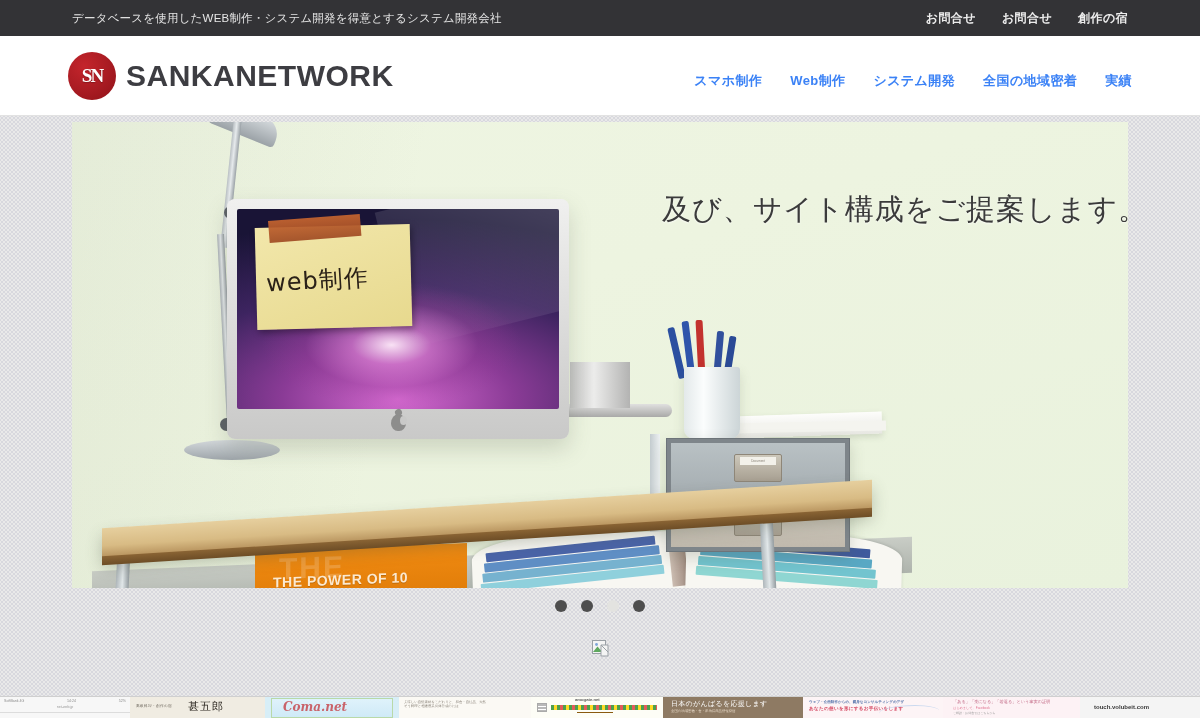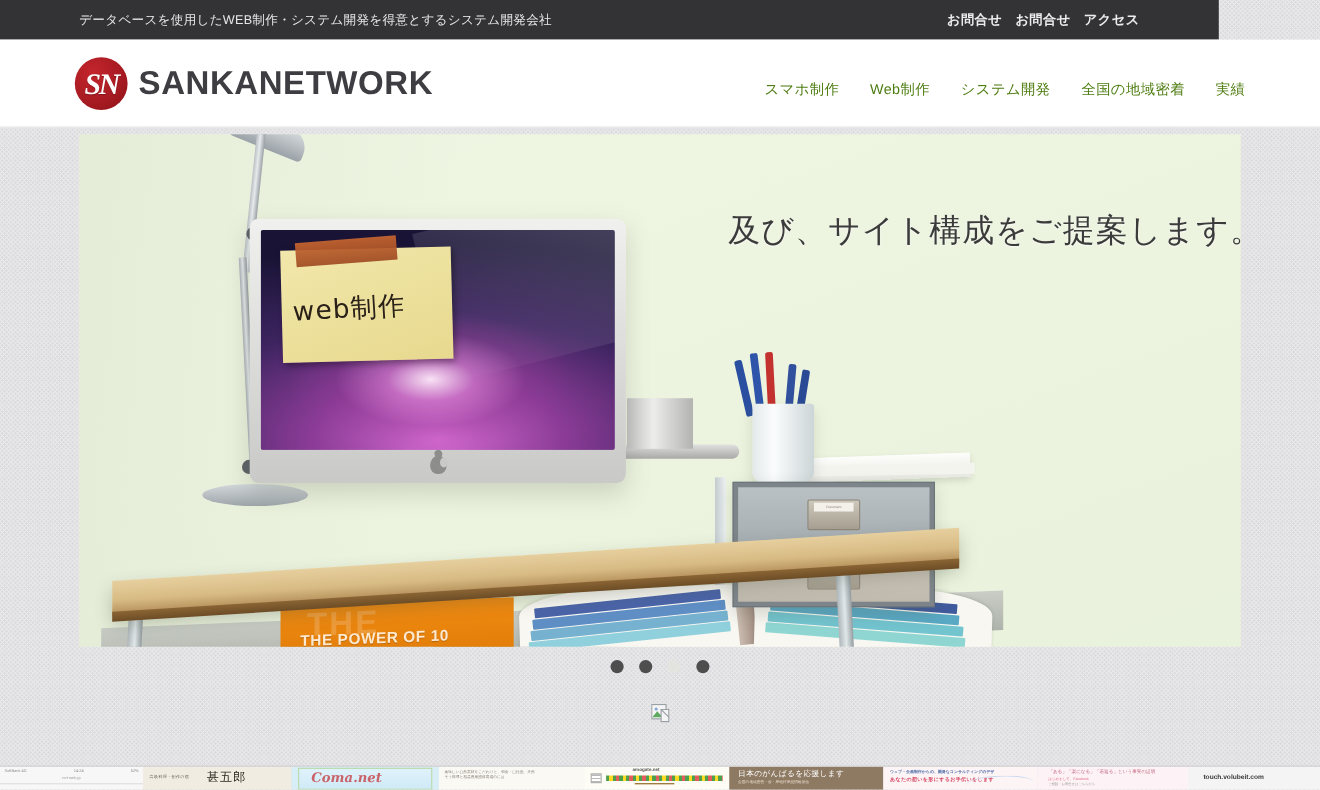--- a/index.html
+++ b/index.html
@@ -19,40 +19,40 @@
       radial-gradient(circle, #d8d8de 0.8px, transparent 0.9px);
     background-size: 4px 4px, 4px 4px;
     background-position: 0 0, 2px 2px;
     position: relative;
   }
 
   
   .topbar {
     position: absolute;
     top: 0; left: 0;
-    width: 1108px;
+    width: 1200px;
     height: 36px;
     background: #333336;
     color: #e8e8e8;
     display: flex;
     align-items: center;
   }
   .topbar-tagline {
     position: absolute;
     left: 72px;
     font-size: 11.5px;
     letter-spacing: 0.2px;
     color: #e6e6e6;
     white-space: nowrap;
   }
   .topbar-nav {
     position: absolute;
     right: 72px;
     display: flex;
-    gap: 12px;
+    gap: 26px;
   }
   .topbar-nav a {
     color: #ececec;
     text-decoration: none;
     font-size: 12px;
     font-weight: bold;
     letter-spacing: 0.4px;
     white-space: nowrap;
   }
 
@@ -83,23 +83,22 @@
     flex: none;
   }
   .logo-mark .sn {
     position: absolute;
     inset: 0;
     display: flex;
     align-items: center;
     justify-content: center;
     color: #ffffff;
     font-family: "Liberation Serif", "DejaVu Serif", serif;
-    font-style: italic;
     font-weight: bold;
-    font-size: 27px;
+    font-size: 19px;
     letter-spacing: -2px;
     text-shadow: 0 1px 1px rgba(0,0,0,0.25);
   }
   .logo-word {
     font-size: 30px;
     font-weight: bold;
     letter-spacing: 0.5px;
     color: #3d3d42;
     line-height: 1;
     white-space: nowrap;
@@ -120,24 +119,24 @@
 
   .mainnav {
     position: absolute;
     right: 68px;
     top: 36px;
     display: flex;
     gap: 28px;
     align-items: center;
   }
   .mainnav a {
-    color: #4d7c0f;
+    color: #3b82f6;
     text-decoration: none;
     font-size: 13px;
-    font-weight: normal;
+    font-weight: bold;
     letter-spacing: 0.4px;
     white-space: nowrap;
   }
 
   
   .hero-wrap {
     position: absolute;
     top: 116px;
     left: 0;
     width: 1200px;
@@ -683,21 +682,21 @@
   }
 </style>
 </head>
 <body>
 
 <div class="topbar">
   <div class="topbar-tagline">データベースを使用したWEB制作・システム開発を得意とするシステム開発会社</div>
   <nav class="topbar-nav">
     <a href="#">お問合せ</a>
     <a href="#">お問合せ</a>
-    <a href="#">アクセス</a>
+    <a href="#">創作の宿</a>
   </nav>
 </div>
 
 <header class="header">
 
   <a class="brand" href="#">
     <span class="logo-mark">
       <span class="sn">SN</span>
     </span>
     <span class="logo-word">SANKANETWORK</span>

